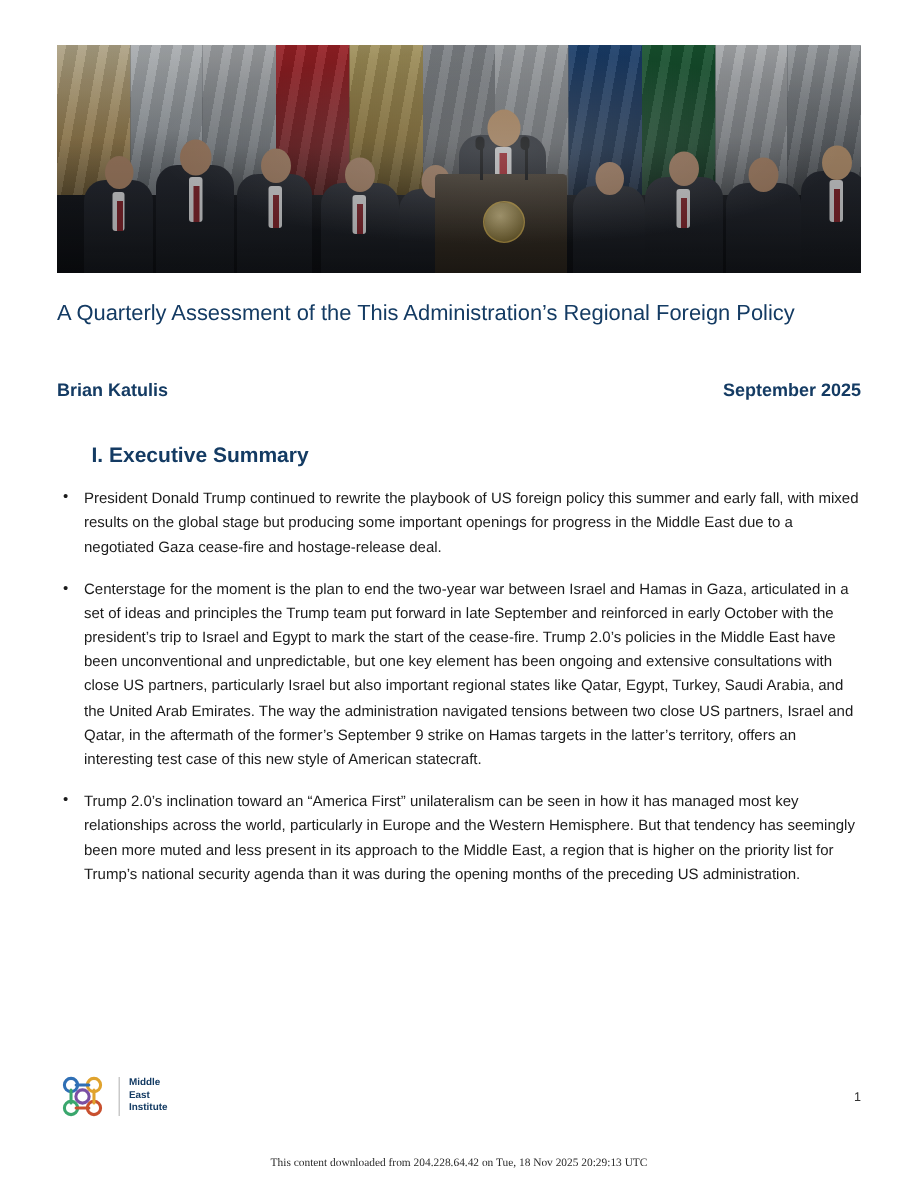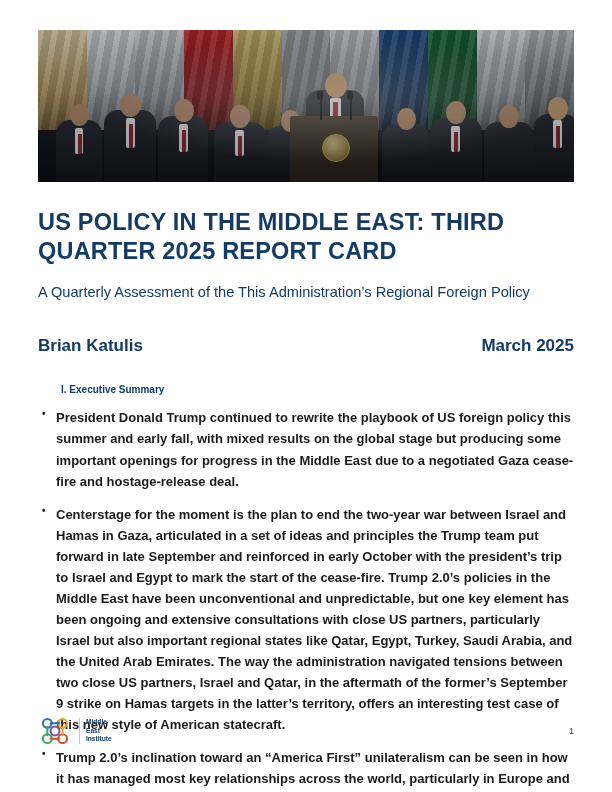--- a/index.html
+++ b/index.html
@@ -138,45 +138,44 @@
     line-height: 1.38;
     color: #143b63;
     font-weight: normal;
     max-width: 520px;
   }
   .byline-row {
     margin-top: 34px;
     display: flex;
     justify-content: space-between;
     align-items: baseline;
-    font-size: 17px;
+    font-size: 12px;
     font-weight: bold;
     color: #143b63;
   }
   .section-heading {
     margin-top: 28px;
-    font-size: 10px;
+    font-size: 14px;
     font-weight: bold;
     color: #143b63;
     padding-left: 23px;
   }
   ul.bullets {
     margin: 12px 0 0 0;
     padding: 0;
     list-style: none;
   }
   ul.bullets li {
     position: relative;
     padding-left: 18px;
     margin-bottom: 12px;
-    font-size: 13px;
+    font-size: 10px;
     line-height: 1.62;
     color: #1b1b1b;
     text-align: left;
-    font-weight: bold;
   }
   ul.bullets li::before {
     content: "\2022";
     position: absolute;
     left: 4px;
     top: -1px;
     font-size: 10px;
     color: #1b1b1b;
   }
 
@@ -290,26 +289,25 @@
     <div class="head" style="left:461px; bottom:54px; width:20px; height:23px;"></div>
 
     <div class="figure" style="left:496px; width:44px; height:68px;"></div>
     <div class="head" style="left:510px; bottom:62px; width:20px; height:23px; background:#c8a27c;"></div>
     <div class="shirt" style="left:515px; bottom:34px; width:9px; height:28px;"></div>
     <div class="tie" style="left:518px; bottom:34px; height:22px;"></div>
 
     <div class="spot"></div>
   </div>
 
-  <h1 class="title">US POLICY IN THE MIDDLE EAST: THIRD QUARTER 2025 REPORT CARD</h1>
   <h2 class="subtitle">A Quarterly Assessment of the This Administration’s Regional Foreign Policy</h2>
 
   <div class="byline-row">
     <span>Brian Katulis</span>
-    <span>March 2025</span>
+    <span>September 2025</span>
   </div>
 
   <h3 class="section-heading">I. Executive Summary</h3>
 
   <ul class="bullets">
     <li>President Donald Trump continued to rewrite the playbook of US foreign policy this summer and early fall, with mixed results on the global stage but producing some important openings for progress in the Middle East due to a negotiated Gaza cease-fire and hostage-release deal.</li>
     <li>Centerstage for the moment is the plan to end the two-year war between Israel and Hamas in Gaza, articulated in a set of ideas and principles the Trump team put forward in late September and reinforced in early October with the president’s trip to Israel and Egypt to mark the start of the cease-fire. Trump 2.0’s policies in the Middle East have been unconventional and unpredictable, but one key element has been ongoing and extensive consultations with close US partners, particularly Israel but also important regional states like Qatar, Egypt, Turkey, Saudi Arabia, and the United Arab Emirates. The way the administration navigated tensions between two close US partners, Israel and Qatar, in the aftermath of the former’s September 9 strike on Hamas targets in the latter’s territory, offers an interesting test case of this new style of American statecraft.</li>
     <li>Trump 2.0’s inclination toward an “America First” unilateralism can be seen in how it has managed most key relationships across the world, particularly in Europe and the Western Hemisphere. But that tendency has seemingly been more muted and less present in its approach to the Middle East, a region that is higher on the priority list for Trump’s national security agenda than it was during the opening months of the preceding US administration.</li>
   </ul>
 
@@ -331,15 +329,16 @@
       <div class="logo-text">
         <div>Middle</div>
         <div>East</div>
         <div>Institute</div>
       </div>
     </div>
     <div class="page-num">1</div>
   </div>
 
   <div class="jstor">
+    <div>This content downloaded from 204.228.64.42 on Tue, 18 Nov 2025 20:29:13 UTC</div>
   </div>
 
 </div>
 
 </body></html>

